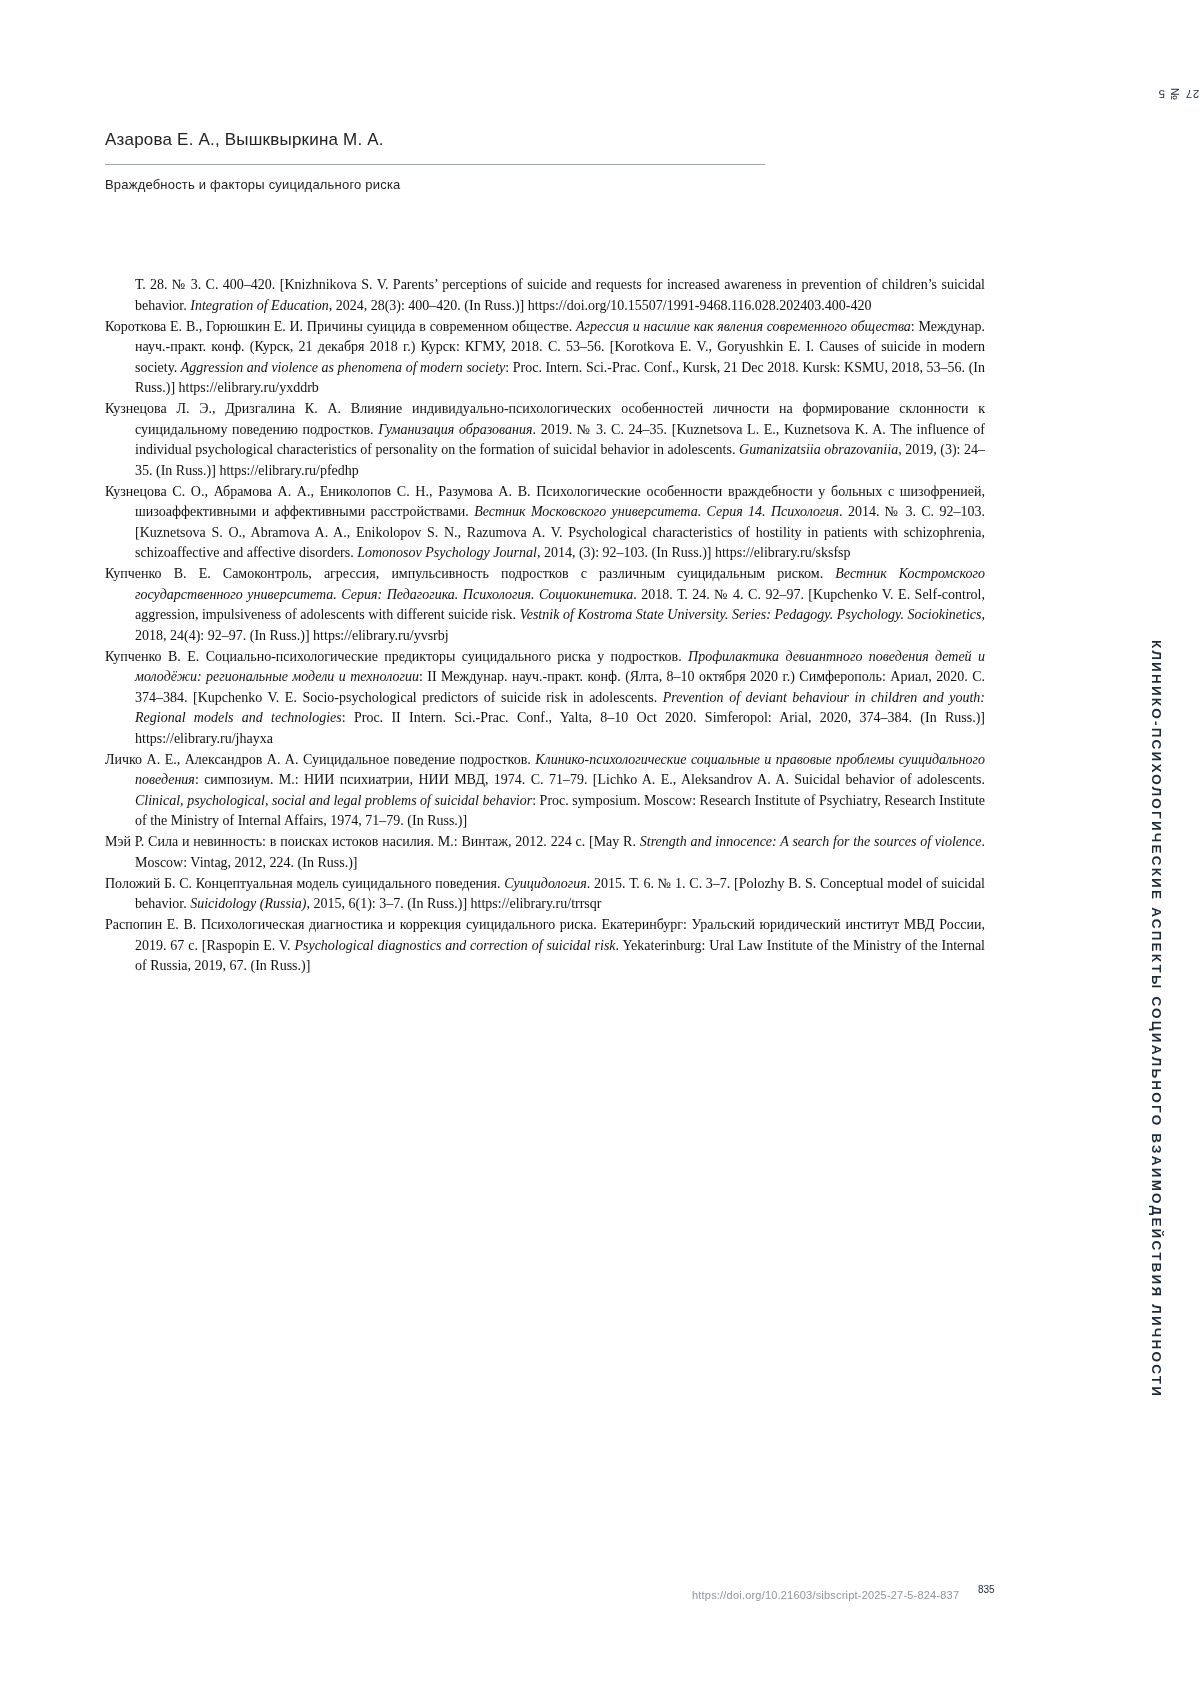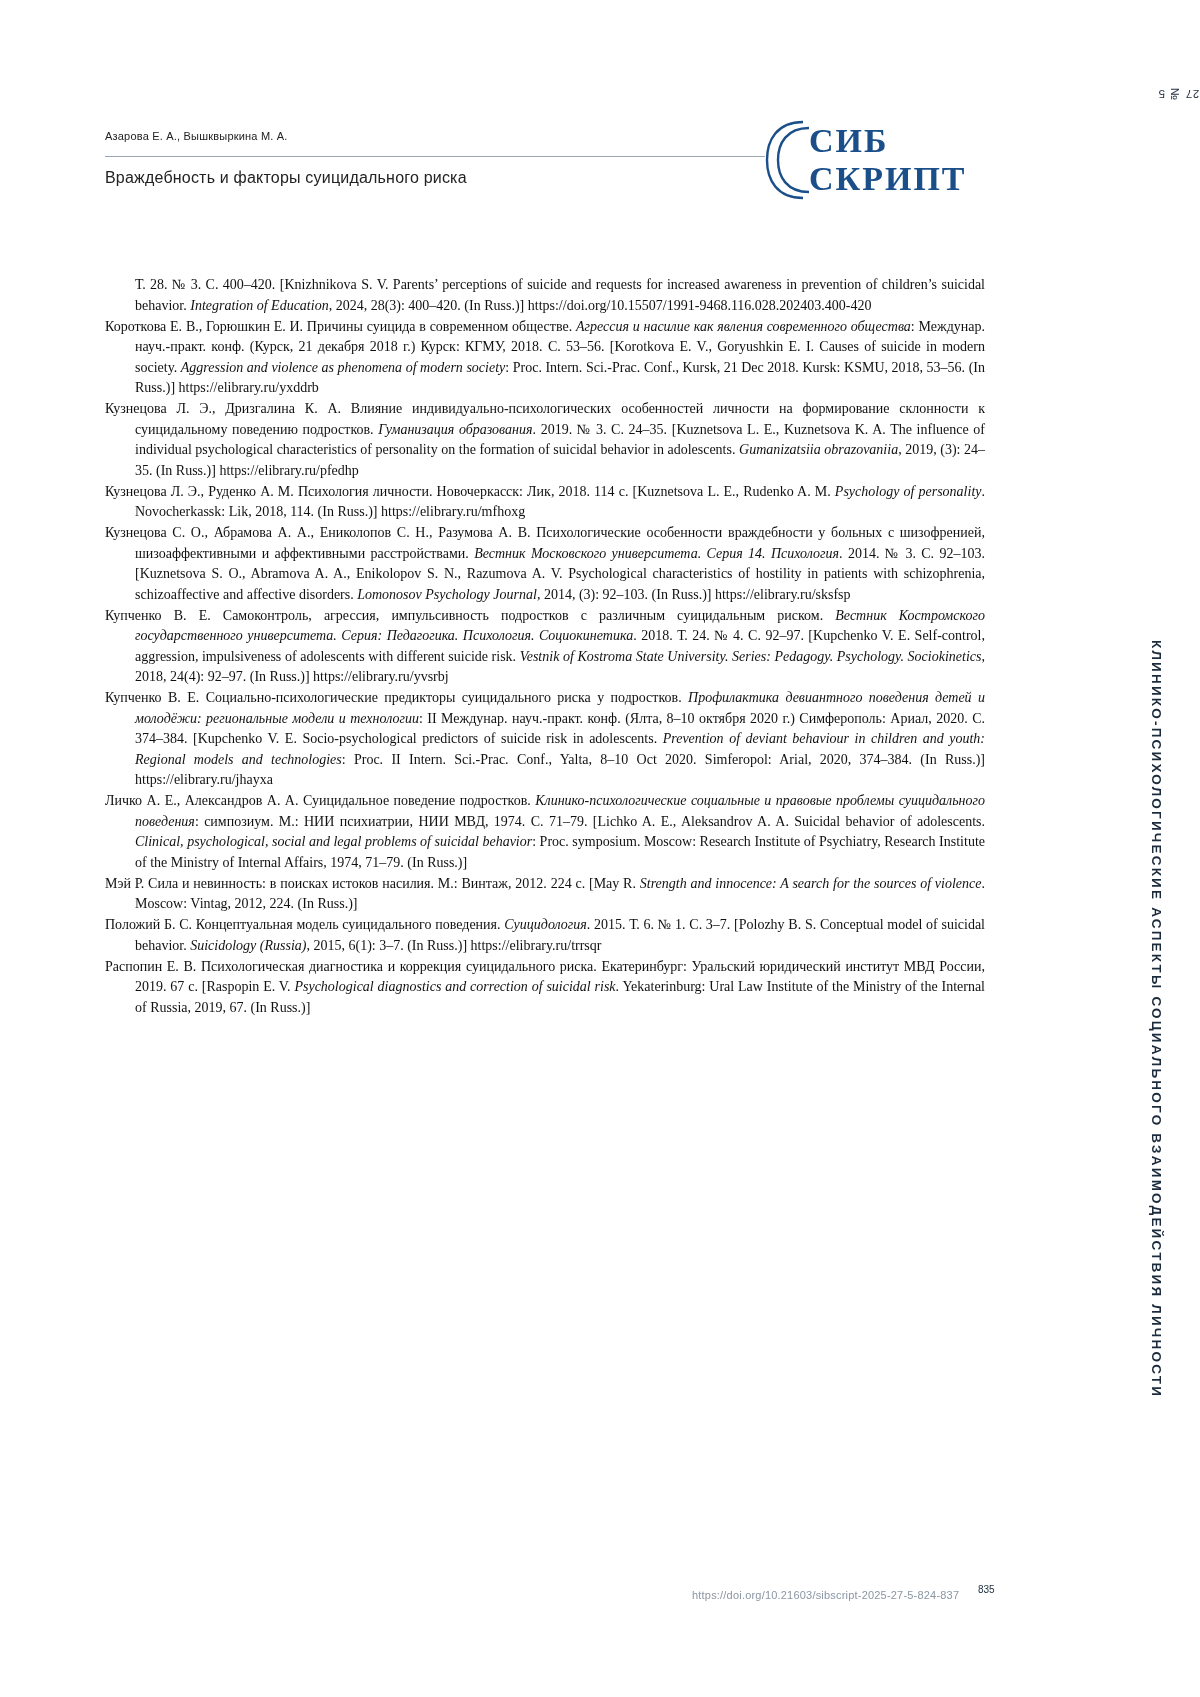--- a/index.html
+++ b/index.html
@@ -22,32 +22,32 @@
 
   
   .header {
     position: absolute;
     left: 105px;
     top: 130px;
     width: 660px;
   }
   .header .authors {
     font-family: "Liberation Sans", sans-serif;
-    font-size: 11px;
+    font-size: 17px;
     color: #222;
     letter-spacing: .2px;
   }
   .header .rule {
     margin: 14px 0 12px 0;
     border-top: 1px solid #9aa7b4;
     width: 660px;
   }
   .header .article-title {
     font-family: "Liberation Sans", sans-serif;
-    font-size: 16px;
+    font-size: 13px;
     color: #222;
     letter-spacing: .2px;
   }
 
   
   .logo {
     position: absolute;
     right: 205px;
     top: 110px;
     width: 230px;
@@ -129,42 +129,29 @@
 <body>
 
 <div class="page">
 
   <div class="header">
     <div class="authors">Азарова Е. А., Вышквыркина М. А.</div>
     <div class="rule"></div>
     <div class="article-title">Враждебность и факторы суицидального риска</div>
   </div>
 
-  <div class="logo">
-    <svg width="230" height="100" viewBox="0 0 230 100" aria-hidden="true">
-      <g fill="none" stroke="#1b4f8a" stroke-width="2.4">
-        <path d="M38 12 C12 12 2 30 2 50 C2 70 12 88 38 88"></path>
-        <path d="M44 18 C22 18 13 33 13 50 C13 67 22 82 44 82"></path>
-      </g>
-      <g fill="#1b4f8a" font-family="Liberation Serif, serif" font-size="34" font-weight="bold" letter-spacing="2">
-        <text x="44" y="42">СИБ</text>
-        <text x="44" y="80">СКРИПТ</text>
-      </g>
-    </svg>
-  </div>
 
   <div class="issue-info">2025 Том 27 № 5</div>
 
   <div class="side-section">КЛИНИКО-ПСИХОЛОГИЧЕСКИЕ АСПЕКТЫ СОЦИАЛЬНОГО ВЗАИМОДЕЙСТВИЯ ЛИЧНОСТИ</div>
 
   <div class="refs">
       <p class="ref cont">Т. 28. № 3. С. 400–420. [Knizhnikova S. V. Parents’ perceptions of suicide and requests for increased awareness in prevention of children’s suicidal behavior. <i>Integration of Education</i>, 2024, 28(3): 400–420. (In Russ.)] https://doi.org/10.15507/1991-9468.116.028.202403.400-420</p>
       <p class="ref">Короткова Е. В., Горюшкин Е. И. Причины суицида в современном обществе. <i>Агрессия и насилие как явления современного общества</i>: Междунар. науч.-практ. конф. (Курск, 21 декабря 2018 г.) Курск: КГМУ, 2018. С. 53–56. [Korotkova E. V., Goryushkin E. I. Causes of suicide in modern society. <i>Aggression and violence as phenomena of modern society</i>: Proc. Intern. Sci.-Prac. Conf., Kursk, 21 Dec 2018. Kursk: KSMU, 2018, 53–56. (In Russ.)] https://elibrary.ru/yxddrb</p>
       <p class="ref">Кузнецова Л. Э., Дризгалина К. А. Влияние индивидуально-психологических особенностей личности на формирование склонности к суицидальному поведению подростков. <i>Гуманизация образования</i>. 2019. № 3. С. 24–35. [Kuznetsova L. E., Kuznetsova K. A. The influence of individual psychological characteristics of personality on the formation of suicidal behavior in adolescents. <i>Gumanizatsiia obrazovaniia</i>, 2019, (3): 24–35. (In Russ.)] https://elibrary.ru/pfedhp</p>
-      <p class="ref">Кузнецова Л. Э., Руденко А. М. Психология личности. Новочеркасск: Лик, 2018. 114 с. [Kuznetsova L. E., Rudenko A. M. <i>Psychology of personality</i>. Novocherkassk: Lik, 2018, 114. (In Russ.)] https://elibrary.ru/mfhoxg</p>
       <p class="ref">Кузнецова С. О., Абрамова А. А., Ениколопов С. Н., Разумова А. В. Психологические особенности враждебности у больных с шизофренией, шизоаффективными и аффективными расстройствами. <i>Вестник Московского университета. Серия 14. Психология</i>. 2014. № 3. С. 92–103. [Kuznetsova S. O., Abramova A. A., Enikolopov S. N., Razumova A. V. Psychological characteristics of hostility in patients with schizophrenia, schizoaffective and affective disorders. <i>Lomonosov Psychology Journal</i>, 2014, (3): 92–103. (In Russ.)] https://elibrary.ru/sksfsp</p>
       <p class="ref">Купченко В. Е. Самоконтроль, агрессия, импульсивность подростков с различным суицидальным риском. <i>Вестник Костромского государственного университета. Серия: Педагогика. Психология. Социокинетика</i>. 2018. Т. 24. № 4. С. 92–97. [Kupchenko V. E. Self-control, aggression, impulsiveness of adolescents with different suicide risk. <i>Vestnik of Kostroma State University. Series: Pedagogy. Psychology. Sociokinetics</i>, 2018, 24(4): 92–97. (In Russ.)] https://elibrary.ru/yvsrbj</p>
       <p class="ref">Купченко В. Е. Социально-психологические предикторы суицидального риска у подростков. <i>Профилактика девиантного поведения детей и молодёжи: региональные модели и технологии</i>: II Междунар. науч.-практ. конф. (Ялта, 8–10 октября 2020 г.) Симферополь: Ариал, 2020. С. 374–384. [Kupchenko V. E. Socio-psychological predictors of suicide risk in adolescents. <i>Prevention of deviant behaviour in children and youth: Regional models and technologies</i>: Proc. II Intern. Sci.-Prac. Conf., Yalta, 8–10 Oct 2020. Simferopol: Arial, 2020, 374–384. (In Russ.)] https://elibrary.ru/jhayxa</p>
       <p class="ref">Личко А. Е., Александров А. А. Суицидальное поведение подростков. <i>Клинико-психологические социальные и правовые проблемы суицидального поведения</i>: симпозиум. М.: НИИ психиатрии, НИИ МВД, 1974. С. 71–79. [Lichko A. E., Aleksandrov A. A. Suicidal behavior of adolescents. <i>Clinical, psychological, social and legal problems of suicidal behavior</i>: Proc. symposium. Moscow: Research Institute of Psychiatry, Research Institute of the Ministry of Internal Affairs, 1974, 71–79. (In Russ.)]</p>
       <p class="ref">Мэй Р. Сила и невинность: в поисках истоков насилия. М.: Винтаж, 2012. 224 с. [May R. <i>Strength and innocence: A search for the sources of violence</i>. Moscow: Vintag, 2012, 224. (In Russ.)]</p>
       <p class="ref">Положий Б. С. Концептуальная модель суицидального поведения. <i>Суицидология</i>. 2015. Т. 6. № 1. С. 3–7. [Polozhy B. S. Conceptual model of suicidal behavior. <i>Suicidology (Russia)</i>, 2015, 6(1): 3–7. (In Russ.)] https://elibrary.ru/trrsqr</p>
       <p class="ref">Распопин Е. В. Психологическая диагностика и коррекция суицидального риска. Екатеринбург: Уральский юридический институт МВД России, 2019. 67 с. [Raspopin E. V. <i>Psychological diagnostics and correction of suicidal risk</i>. Yekaterinburg: Ural Law Institute of the Ministry of the Internal of Russia, 2019, 67. (In Russ.)]</p>
     </div>
 
   <div class="footer-doi">https://doi.org/10.21603/sibscript-2025-27-5-824-837</div>

